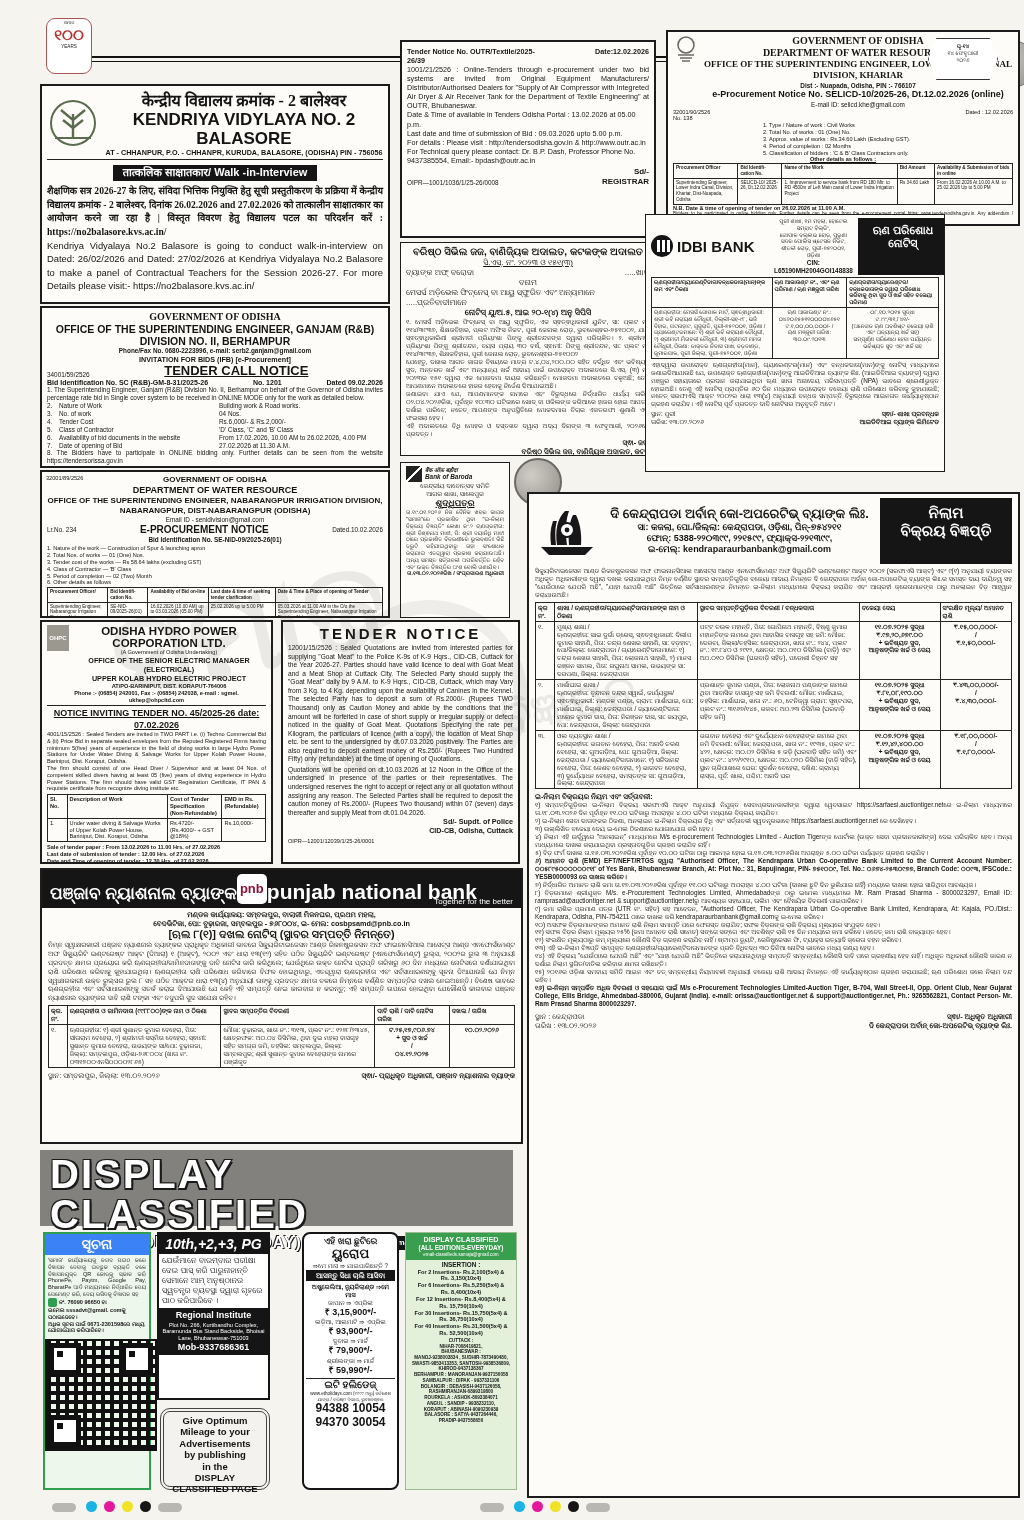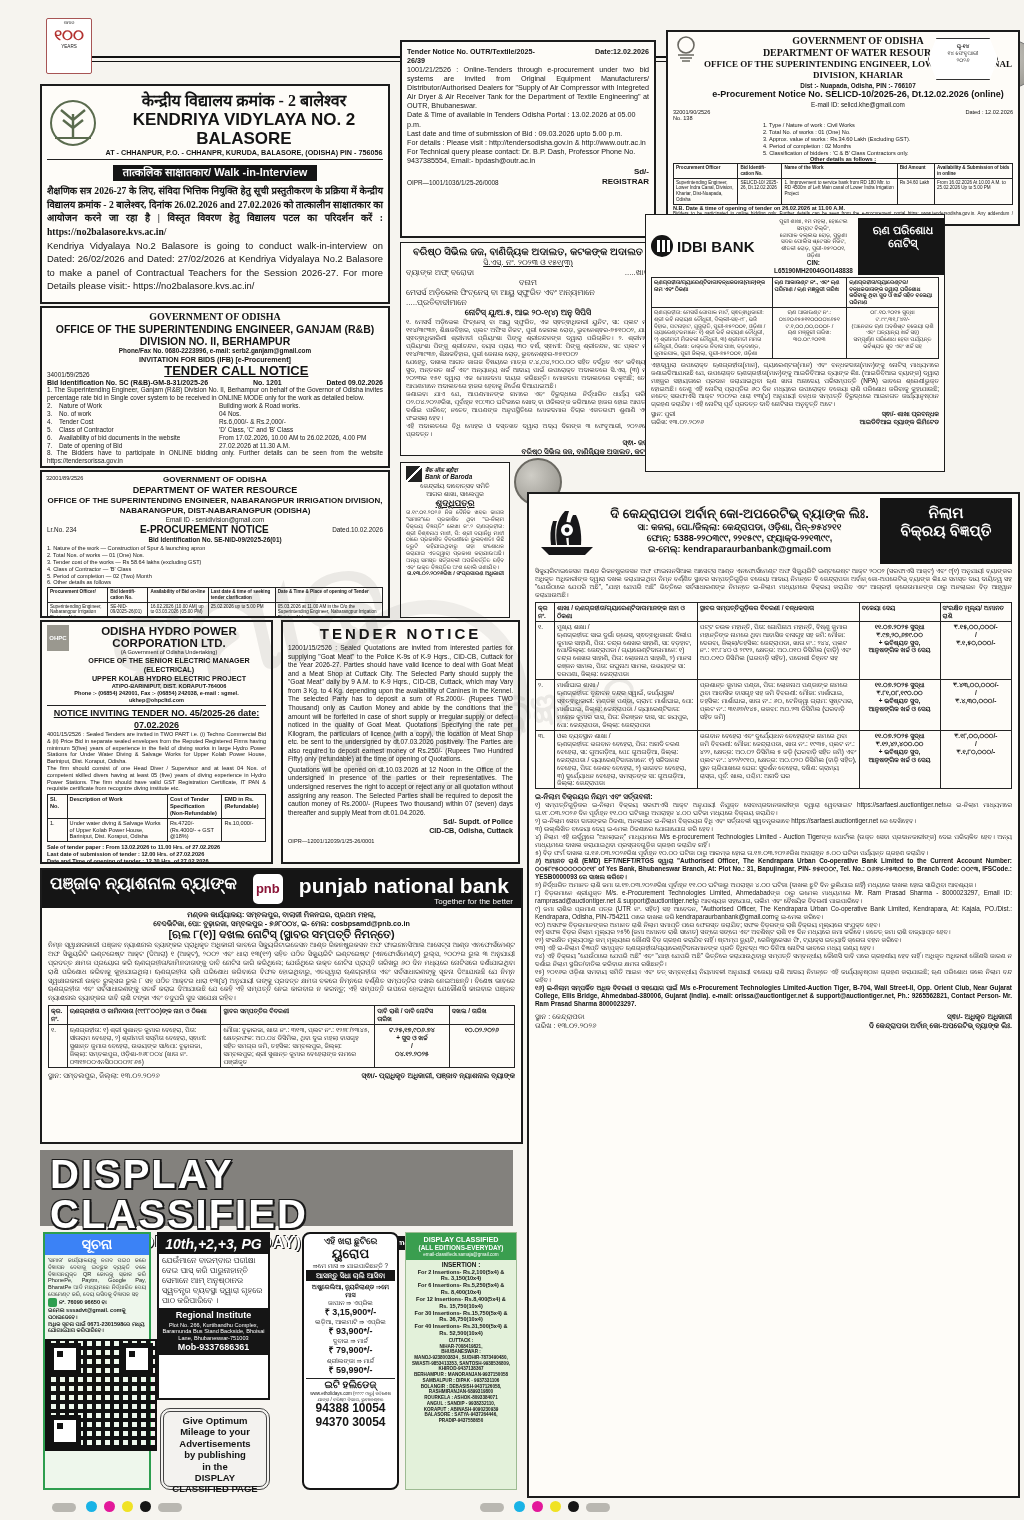--- a/index.html
+++ b/index.html
@@ -29,21 +29,21 @@
   .qr i::after{content:"";position:absolute;left:3px;top:3px;width:6px;height:6px;background:#111;}
   .qr .tl{left:2px;top:2px}.qr .tr{right:2px;top:2px}.qr .bl{left:2px;bottom:2px}
   .logoCirc{width:34px;height:34px;flex:0 0 auto;}
   .ship{width:64px;height:56px;flex:0 0 auto}
 </style>
 </head>
 <body>
 
 <div class="sheet">
 
-  <div class="nb" style="position:absolute;left:46px;top:18px;width:42px;height:52px;border:1.5px solid #a85555;border-radius:2px;background:#fff;z-index:2;padding:1px;text-align:center">
+  <div class="nb" style="position:absolute;left:46px;top:18px;width:42px;height:52px;border:1.5px solid #a85555;border-radius:9px;background:#fff;z-index:2;padding:1px;text-align:center">
     <div class="f4">ସମାଜ</div>
     <div class="b" style="color:#b3312f;font-size:15px">୧୦୦</div>
     <div class="f4">YEARS</div>
   </div>
   <div style="position:absolute;left:92px;top:56px;width:832px;border-top:2.5px solid #111;z-index:2"></div>
   <div style="position:absolute;left:92px;top:61px;width:832px;border-top:1px solid #111;z-index:2"></div>
   <div style="position:absolute;left:922px;top:44px;width:10px;height:30px;background:#6e1a20;z-index:2"></div>
   <div style="position:absolute;left:994px;top:44px;width:10px;height:30px;background:#6e1a20;z-index:2"></div>
   <div class="c" style="position:absolute;left:928px;top:38px;width:70px;height:42px;background:#fff;border:1.5px solid #333;clip-path:polygon(12% 0,88% 0,100% 50%,88% 100%,12% 100%,0 50%);z-index:3;padding-top:4px;box-sizing:border-box">
     <div class="f5 b">ପୃ-୧୪</div>
@@ -458,21 +458,21 @@
     <div class="j f6" style="margin-top:2px">ଏହାଦ୍ୱାରା ଉପରୋକ୍ତ ଋଣଗ୍ରହୀତା(ମାନ), ଗ୍ୟାରେଣ୍ଟର(ମାନ) ଏବଂ ବନ୍ଧକଦାତା(ମାନ)ଙ୍କୁ ନୋଟିସ୍ ମାଧ୍ୟମରେ ଜଣାଇଦିଆଯାଉଛି ଯେ, ଉପରୋକ୍ତ ଋଣଗ୍ରହୀତା(ମାନ)ଙ୍କୁ ଆଇଡିବିଆଇ ବ୍ୟାଙ୍କ ଲିଃ. (ଆଇଡିବିଆଇ ବ୍ୟାଙ୍କ) ଦ୍ୱାରା ମଞ୍ଜୁର ସହାୟତାରେ ପ୍ରଦାନ କରାଯାଇଥିବା ଋଣ ଖାତା ଅନାଦେୟ ପରିସମ୍ପତ୍ତି (NPA) ଭାବରେ ଶ୍ରେଣୀଭୁକ୍ତ ହୋଇଅଛି। ତେଣୁ ଏହି ନୋଟିସ୍ ପ୍ରାପ୍ତିର ୬୦ ଦିନ ମଧ୍ୟରେ ଉପରୋକ୍ତ ବକେୟା ରାଶି ପରିଶୋଧ କରିବାକୁ କୁହାଯାଉଛି; ନଚେତ୍ ସରଫାଏସି ଆକ୍ଟ ୨୦୦୨ର ଧାରା ୧୩(୪) ଅନୁଯାୟୀ ବନ୍ଧକ ସମ୍ପତ୍ତି ବିରୁଦ୍ଧରେ ଆଇନଗତ କାର୍ଯ୍ୟାନୁଷ୍ଠାନ ଗ୍ରହଣ କରାଯିବ। ଏହି ନୋଟିସ୍ ପୂର୍ବ ପ୍ରଦତ୍ତ ଦାବି ନୋଟିସର ଅନୁବୃତ୍ତି ଅଟେ।</div>
     <div class="row sp" style="align-items:flex-end;margin-top:2px">
       <div class="pre f6">ସ୍ଥାନ: ପୁରୀ
 ତାରିଖ: ୧୩.୦୨.୨୦୨୬</div>
       <div class="pre r b f6">ସ୍ଵା/- ଶାଖା ପ୍ରବନ୍ଧକ
 ଆଇଡିବିଆଇ ବ୍ୟାଙ୍କ ଲିମିଟେଡ</div>
     </div>
   </section>
 
   <section class="blk" style="left:40px;top:868px;width:483px;height:276px;border-width:2px;padding:0">
-    <div class="inv row" style="align-items:flex-start;padding:4px 8px;gap:16px;position:relative">
+    <div class="inv row" style="align-items:flex-end;padding:4px 8px;gap:0;position:relative">
       <div class="b" style="font-size:17px">ପଞ୍ଜାବ ନ୍ୟାଶନାଲ ବ୍ୟାଙ୍କ</div>
       <div style="width:30px;height:30px;background:#fff;border-radius:5px;color:#8a1538;font-weight:bold;font-size:13px;text-align:center;line-height:30px">pnb</div>
       <div class="b" style="font-size:21px">punjab national bank</div>
       <div style="position:absolute;right:8px;bottom:2px;font-size:8px">Together for the better</div>
     </div>
     <div style="padding:2px 6px">
       <div class="c b f7 pre">ମଣ୍ଡଳ କାର୍ଯ୍ୟାଳୟ: ସମ୍ବଲପୁର, ବାଲାଜୀ ମିଳନଘର, ପ୍ରଥମ ମହଲା,
 ବେଦଭିଟିକା, ପୋ: ବୁଢ଼ାରଜା, ସମ୍ବଲପୁର - ୭୬୮୦୦୪, ଇ- ମେଲ:  cosbpsamd@pnb.co.in</div>
       <div class="c b f11">[ଋଲ ୮(୧)] ଦଖଲ ନୋଟିସ୍ (ସ୍ଥାବର ସମ୍ପତ୍ତି ନିମନ୍ତେ)</div>
       <div class="j" style="font-size:6.8px;line-height:1.3">ନିମ୍ନ ସ୍ୱାକ୍ଷରକାରୀ ପଞ୍ଜାବ ନ୍ୟାଶନାଲ ବ୍ୟାଙ୍କର ପ୍ରାଧିକୃତ ଅଧିକାରୀ ଭାବରେ ସିକ୍ୟୁରିଟାଇଜେସନ ଆଣ୍ଡ ରିକନଷ୍ଟ୍ରକସନ ଅଫ ଫାଇନାନସିଆଲ ଆସେଟ୍ସ ଆଣ୍ଡ ଏନଫୋର୍ସମେଣ୍ଟ ଅଫ ସିକ୍ୟୁରିଟି ଇଣ୍ଟରେଷ୍ଟ ଆକ୍ଟ (ଦିଆରା) ୧ (ଆକ୍ଟ), ୨୦୦୨ ଏବଂ ଧାରା ୧୩(୧୨) ସହିତ ପଠିତ ସିକ୍ୟୁରିଟି ଇଣ୍ଟରେଷ୍ଟ (ଏନଫୋର୍ସମେଣ୍ଟ) ରୁଲ୍ସ, ୨୦୦୨ର ରୁଲ ୩ ଅନୁଯାୟୀ ପ୍ରଦତ୍ତ କ୍ଷମତା ପ୍ରୟୋଗ କରି ଋଣଗ୍ରହୀତା/ଜାମିନଦାତାଙ୍କୁ ଦାବି ନୋଟିସ ଜାରି କରିଥିଲେ; ଯେଉଁଥିରେ ଉକ୍ତ ନୋଟିସ ପ୍ରାପ୍ତି ତାରିଖରୁ ୬୦ ଦିନ ମଧ୍ୟରେ ନୋଟିସରେ ଦର୍ଶାଯାଇଥିବା ରାଶି ପରିଶୋଧ କରିବାକୁ କୁହାଯାଇଥିଲା। ଋଣଗ୍ରହୀତା ରାଶି ପରିଶୋଧ କରିବାରେ ବିଫଳ ହୋଇଥିବାରୁ, ଏତଦ୍ଦ୍ୱାରା ଋଣଗ୍ରହୀତା ଏବଂ ସର୍ବସାଧାରଣଙ୍କୁ ସୂଚନା ଦିଆଯାଉଛି ଯେ ନିମ୍ନ ସ୍ୱାକ୍ଷରକାରୀ ଉକ୍ତ ରୁଲ୍ସର ରୁଲ ୮ ସହ ପଠିତ ଆକ୍ଟର ଧାରା ୧୩(୪) ଅନୁଯାୟୀ ତାଙ୍କୁ ପ୍ରଦତ୍ତ କ୍ଷମତା ବଳରେ ନିମ୍ନରେ ବର୍ଣ୍ଣିତ ସମ୍ପତ୍ତିର ଦଖଲ ନେଇଅଛନ୍ତି। ବିଶେଷ ଭାବରେ ଋଣଗ୍ରହୀତା ଏବଂ ସର୍ବସାଧାରଣଙ୍କୁ ସତର୍କ କରାଇ ଦିଆଯାଉଛି ଯେ କେହି ଏହି ସମ୍ପତ୍ତି ନେଇ କାରବାର ନ କରନ୍ତୁ; ଏହି ସମ୍ପତ୍ତି ଉପରେ ହୋଇଥିବା ଯେକୌଣସି କାରବାର ପଞ୍ଜାବ ନ୍ୟାଶନାଲ ବ୍ୟାଙ୍କର ଦାବି ରାଶି ଟଙ୍କା ଏବଂ ତଦୁପରି ସୁଦ ସାପେକ୍ଷ ରହିବ।</div>

